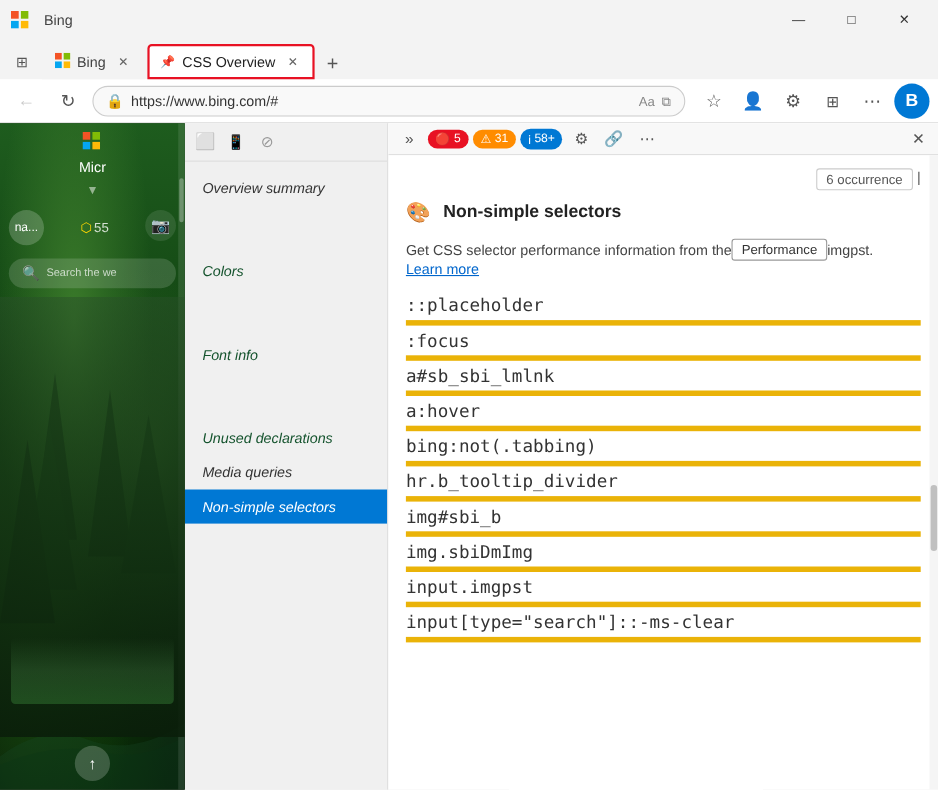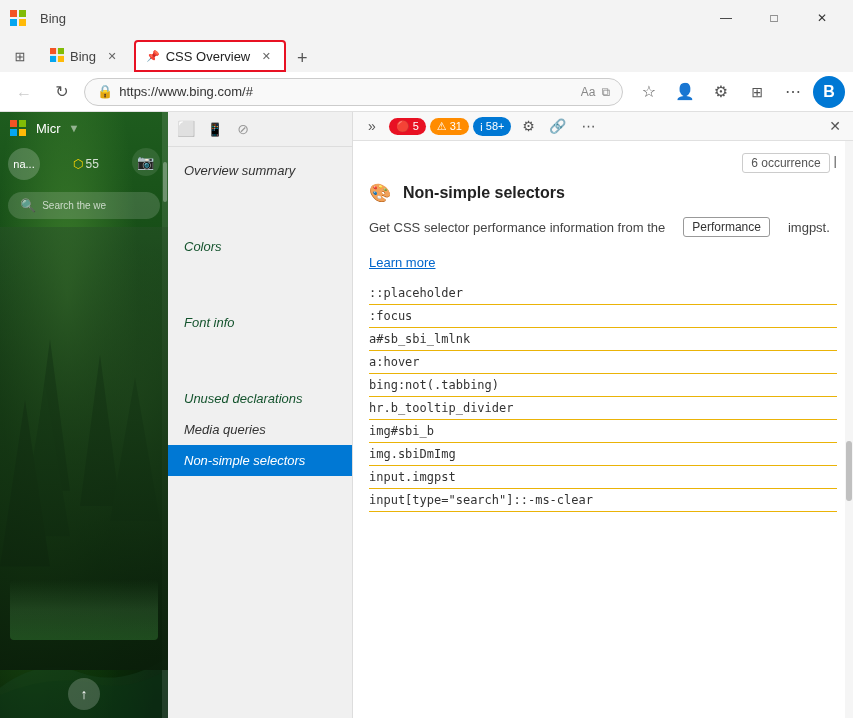--- a/index.html
+++ b/index.html
@@ -200,20 +200,21 @@
       z-index: 1;
       display: flex;
       flex-direction: column;
       height: 100%;
     }
     .bing-header {
       display: flex;
       align-items: center;
       padding: 8px 10px;
       gap: 8px;
+      flex-direction: column;
     }
     .msft-logo {
       display: flex;
       gap: 1px;
       margin-right: 2px;
     }
     .bing-nav {
       display: flex;
       justify-content: space-between;
       padding: 4px 8px;
@@ -413,41 +414,41 @@
       font-weight: 600;
       color: #222;
     }
     .info-text {
       font-size: 13px;
       color: #444;
       margin-bottom: 12px;
       display: flex;
       align-items: center;
       flex-wrap: wrap;
-      gap: 18px;
+      gap: 0;
     }
     .performance-btn {
       border: 1px solid #999;
       padding: 2px 8px;
       border-radius: 3px;
       font-size: 12px;
       background: white;
       cursor: pointer;
       color: #333;
     }
     .learn-more-link {
       color: #0066cc;
       text-decoration: underline;
       cursor: pointer;
     }
     .selector-item {
-      font-size: 12px;
+      font-size: 16px;
       color: #333;
       padding: 4px 0;
-      border-bottom: 1px solid #eab308;
+      border-bottom: 5px solid #eab308;
       font-family: monospace;
     }
     .scrollbar-y {
       position: absolute;
       right: 0;
       top: 0;
       bottom: 0;
       width: 8px;
       background: #f5f5f5;
     }

